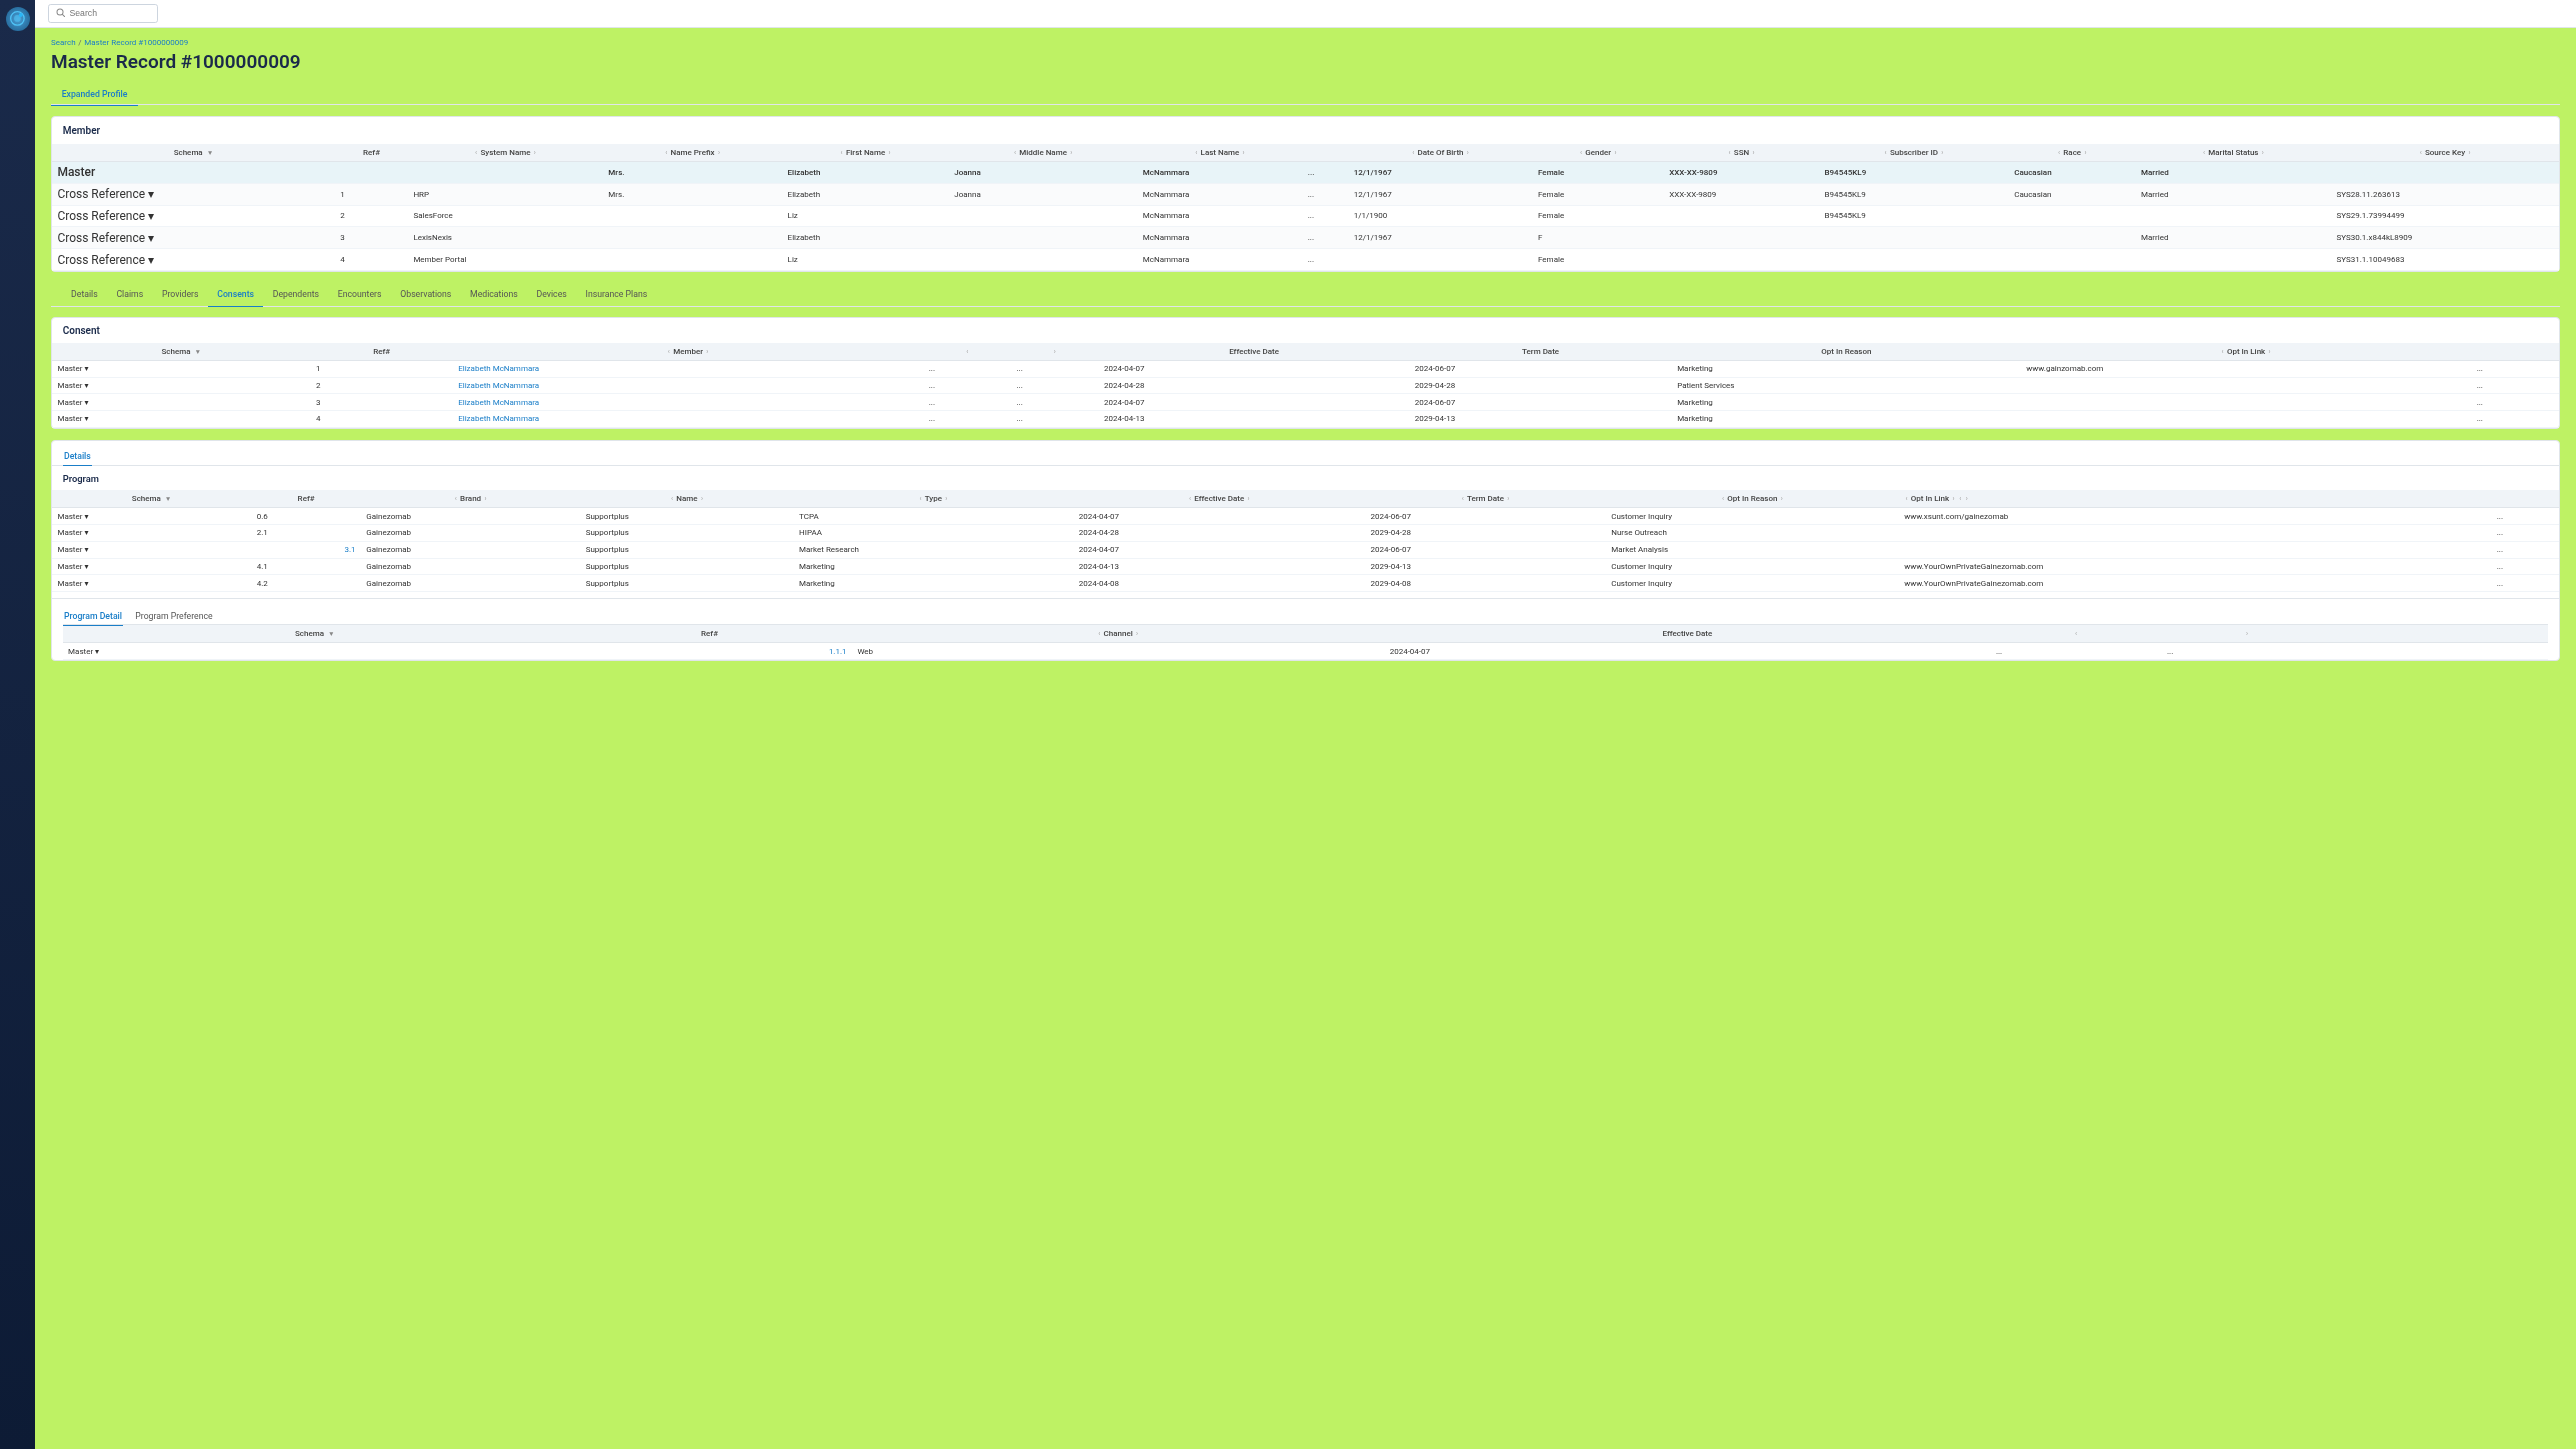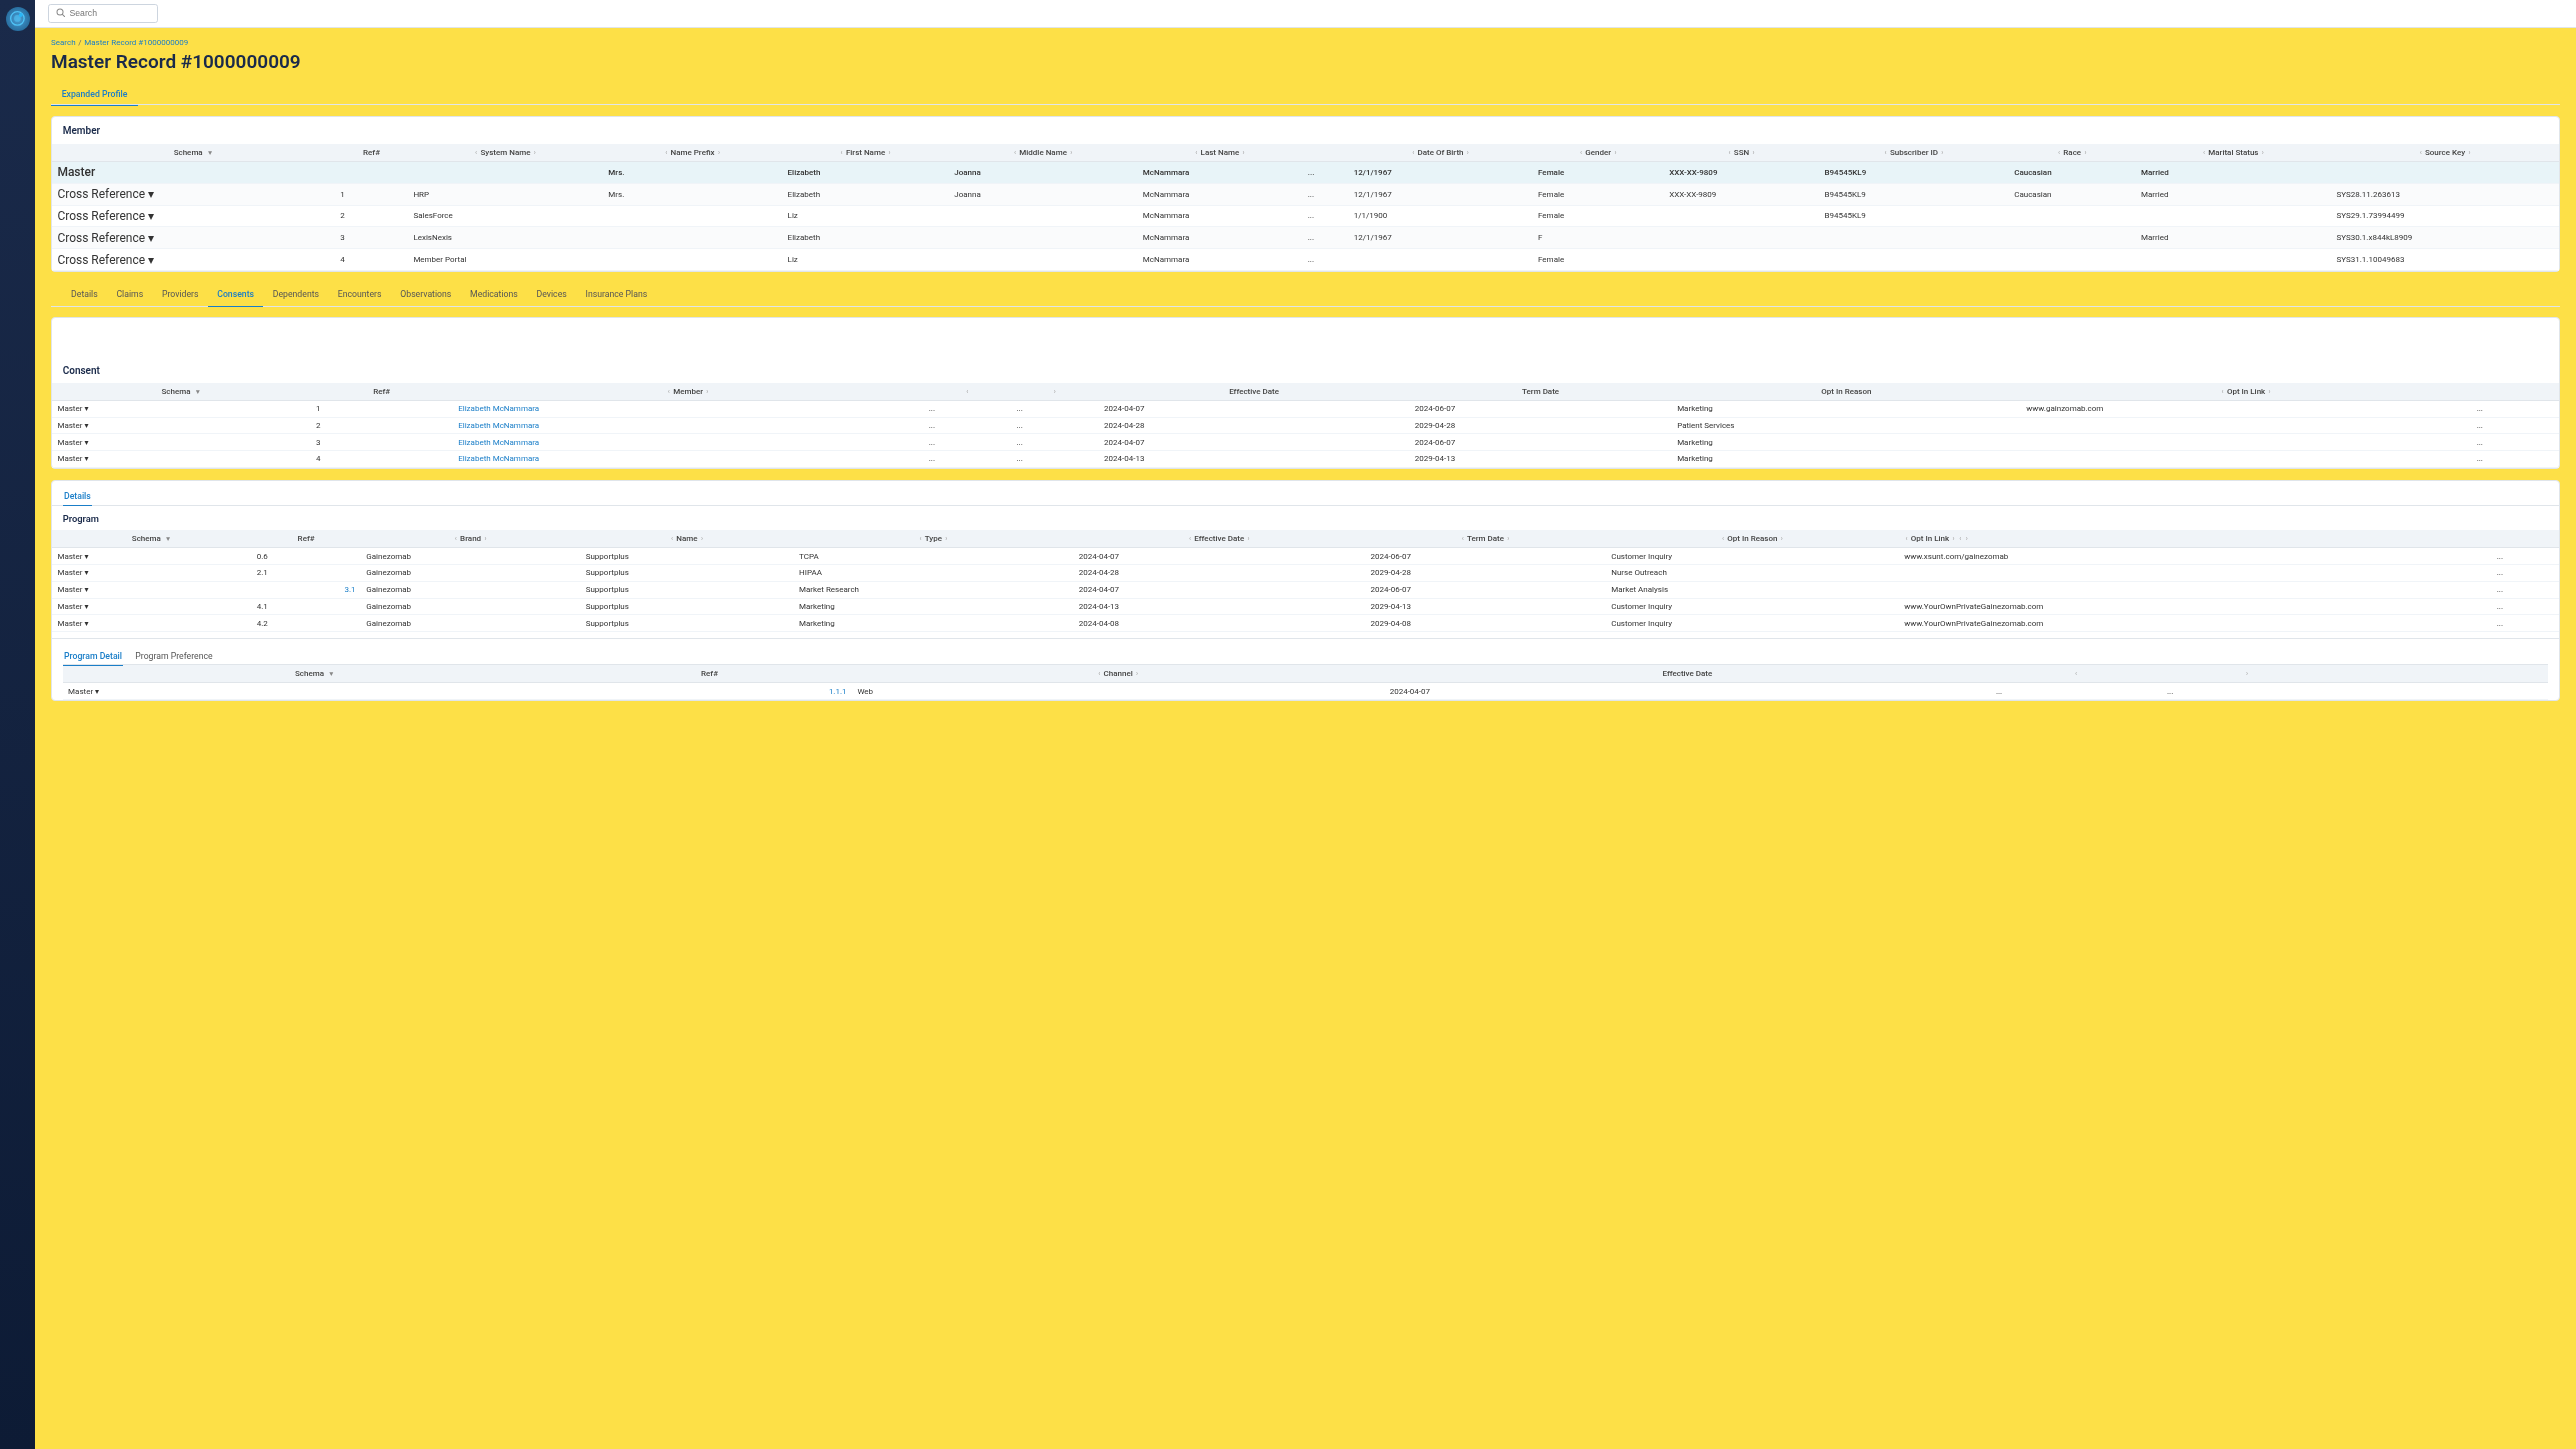--- a/index.html
+++ b/index.html
@@ -31,21 +31,21 @@
       align-items: center;
       justify-content: center;
       color: white;
       font-size: 12px;
       font-weight: bold;
     }
     .main-content {
       flex: 1;
       display: flex;
       flex-direction: column;
-      background: #fde047;
+      background: #bef264;
       overflow: hidden;
     }
     .top-bar {
       background: white;
       border-bottom: 0.7px solid #e0e5ea;
       padding: 4px 13.4px;
       display: flex;
       align-items: center;
       gap: 13.4px;
     }
@@ -187,21 +187,20 @@
       background: white;
       border: 0.7px solid #e0e5ea;
       border-radius: 4px;
       margin-bottom: 10.7px;
     }
     .consent-header {
       padding: 6.7px 10.7px;
       font-size: 10px;
       font-weight: 600;
       color: #1a2a4a;
-      margin-top: 40px;
     }
     .col-arrow {
       color: #aaa;
       font-size: 6.7px;
       cursor: pointer;
       padding: 0 1.3px;
     }
     .sub-tabs {
       display: flex;
       gap: 10.7px;

